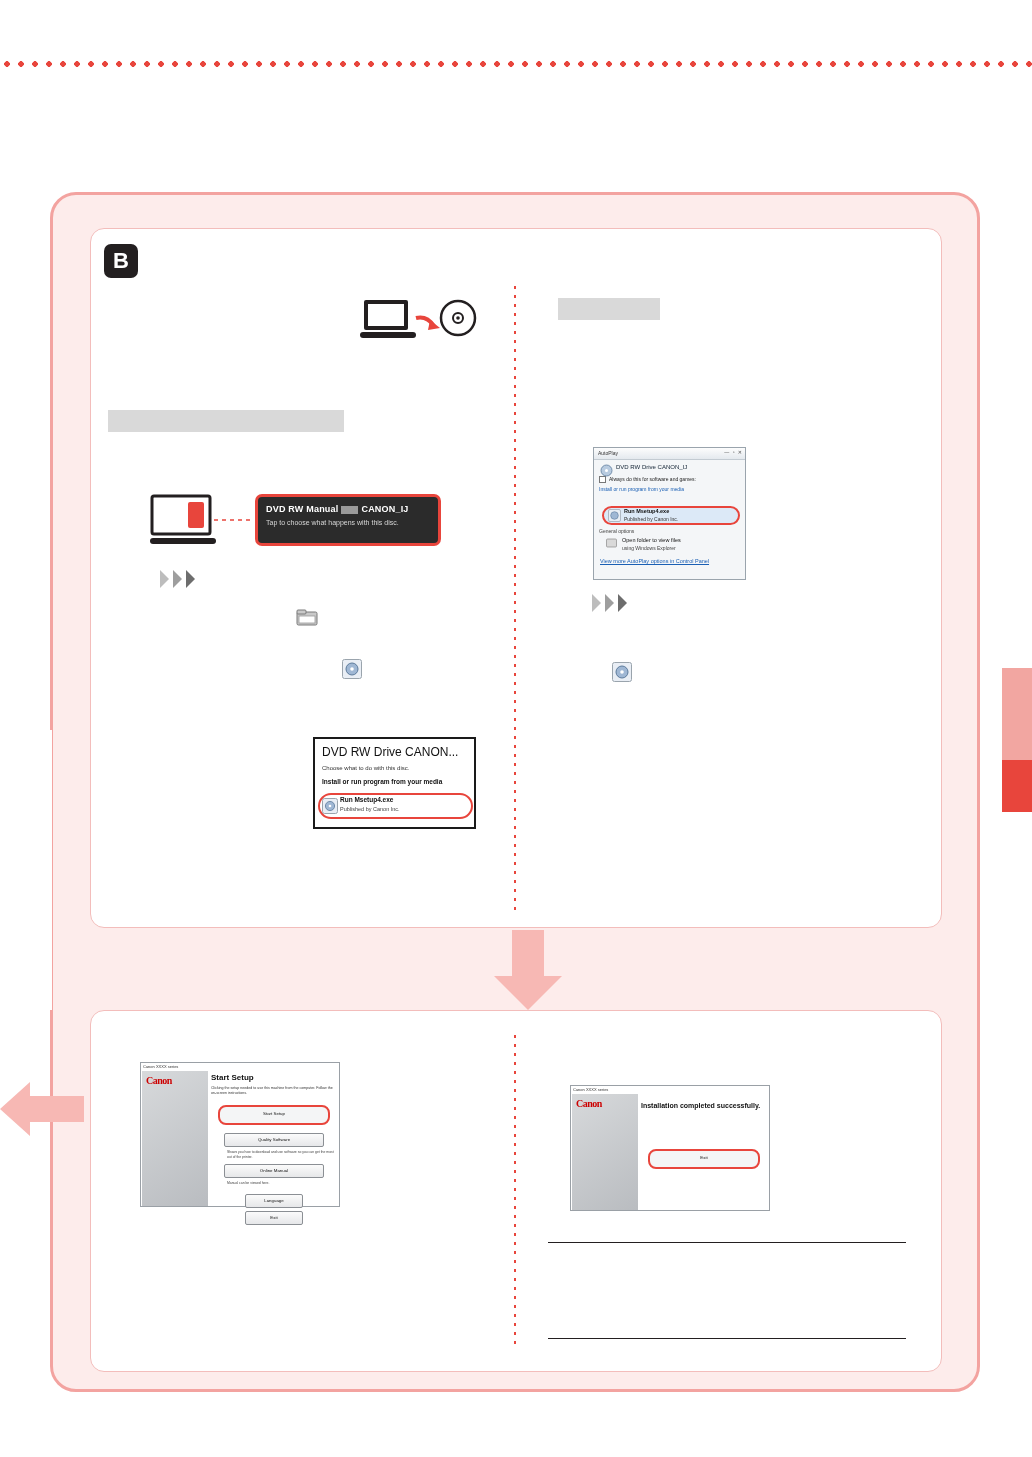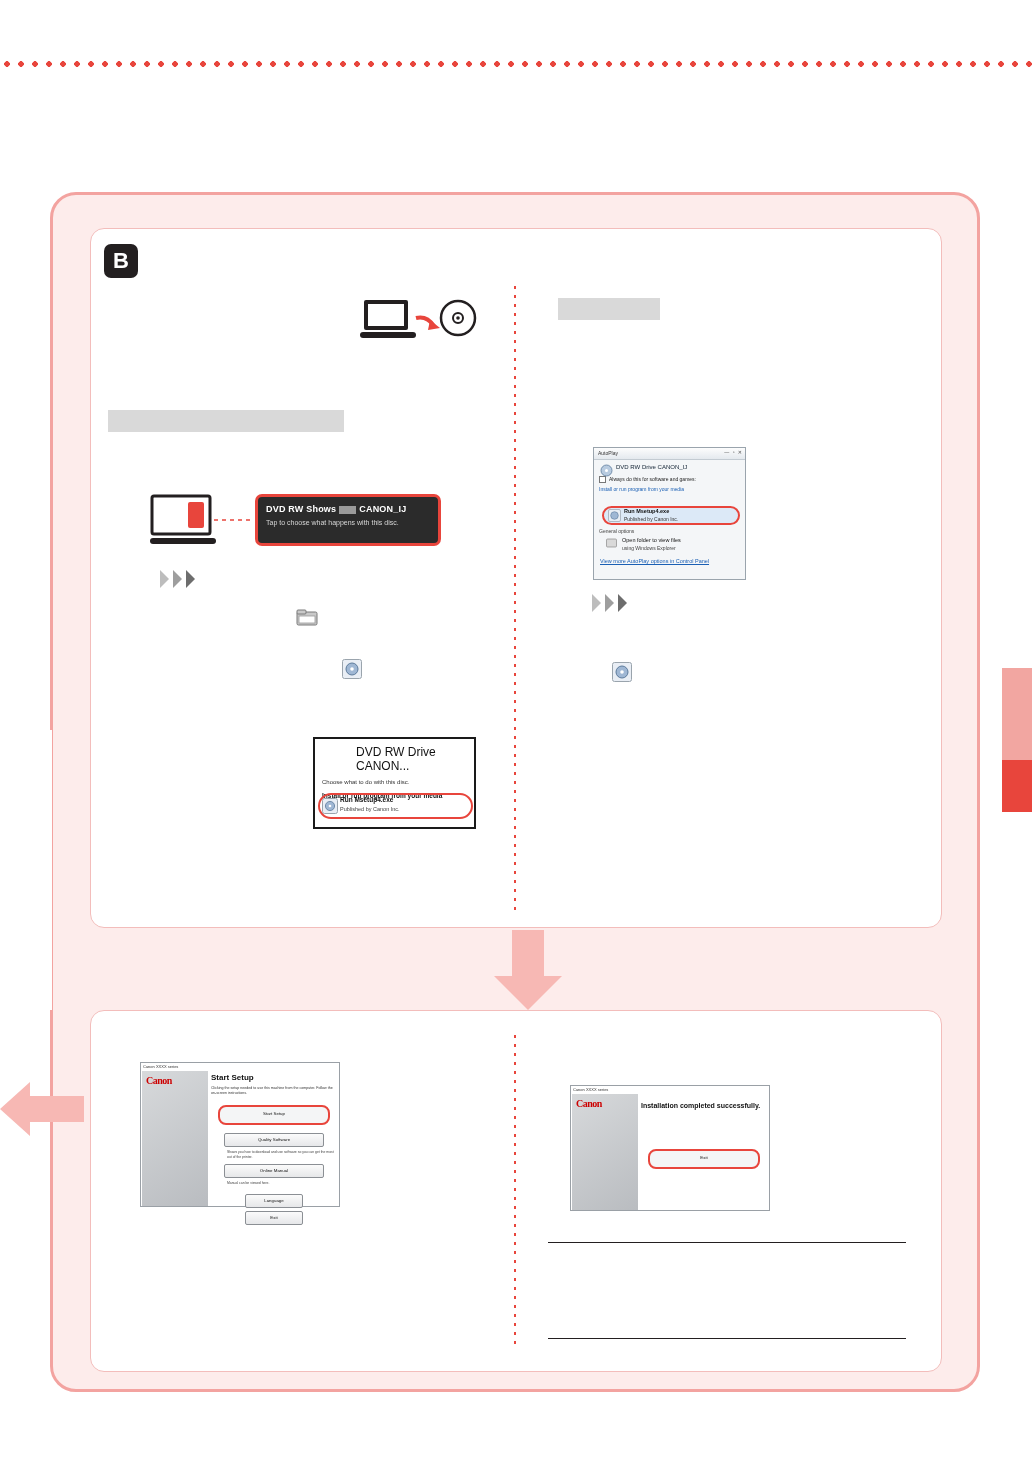--- a/index.html
+++ b/index.html
@@ -67,21 +67,21 @@
   .popup-dark .l1{font-size:9px;font-weight:bold;letter-spacing:0.2px;}
   .popup-dark .l2{font-size:7px;color:#d6d6d6;margin-top:5px;}
   .blk{display:inline-block;width:17px;height:8px;background:#9a9a9a;vertical-align:middle;margin:0 3px;}
   .chev{position:absolute;width:54px;height:18px;}
   .win-icon{position:absolute;width:20px;height:18px;}
   
   .popup-light{
     position:absolute;left:313px;top:737px;width:163px;height:92px;
     background:#ffffff;border:2px solid #1a1a1a;box-sizing:border-box;padding:6px 7px;
   }
-  .popup-light .t1{font-size:12px;color:#111;margin-left:34px;}
+  .popup-light .t1{font-size:12px;color:#111;}
   .popup-light .t2{font-size:6px;color:#333;margin-top:6px;}
   .popup-light .t3{font-size:6.5px;font-weight:bold;color:#111;margin-top:7px;}
   .run-row{
     position:absolute;left:318px;top:793px;width:155px;height:26px;
     border:2px solid #e8453c;border-radius:13px;box-sizing:border-box;
   }
   .run-label{position:absolute;left:340px;top:796px;font-size:6.5px;color:#111;font-weight:bold;}
   .run-sub{position:absolute;left:340px;top:806px;font-size:5.5px;color:#444;}
   .cd-ico{position:absolute;width:16px;height:16px;}
   
@@ -166,21 +166,21 @@
   <svg width="110" height="62" viewBox="0 0 110 62">
     <rect x="2" y="2" width="58" height="38" rx="2" fill="none" stroke="#231f20" stroke-width="3"></rect>
     <rect x="38" y="8" width="16" height="26" rx="2" fill="#e8453c"></rect>
     <rect x="0" y="44" width="66" height="6" rx="3" fill="#231f20"></rect>
     <path d="M64 26 L100 26" stroke="#e8453c" stroke-width="1.6" stroke-dasharray="4 4" fill="none"></path>
   </svg>
 </div>
 
 <div class="popup-dark">
   <div class="l1">
-    <span>DVD RW Shows</span><span class="blk"></span><span>CANON_IJ</span>
+    <span>DVD RW Manual</span><span class="blk"></span><span>CANON_IJ</span>
   </div>
   <div class="l2">Tap to choose what happens with this disc.</div>
 </div>
 
 <div class="chev" style="left:160px;top:570px;">
   <svg width="54" height="18" viewBox="0 0 54 18">
     <path d="M0 0 L9 9 L0 18 Z" fill="#bdbdbd"></path>
     <path d="M13 0 L22 9 L13 18 Z" fill="#9e9e9e"></path>
     <path d="M26 0 L35 9 L26 18 Z" fill="#6d6d6d"></path>
   </svg>

